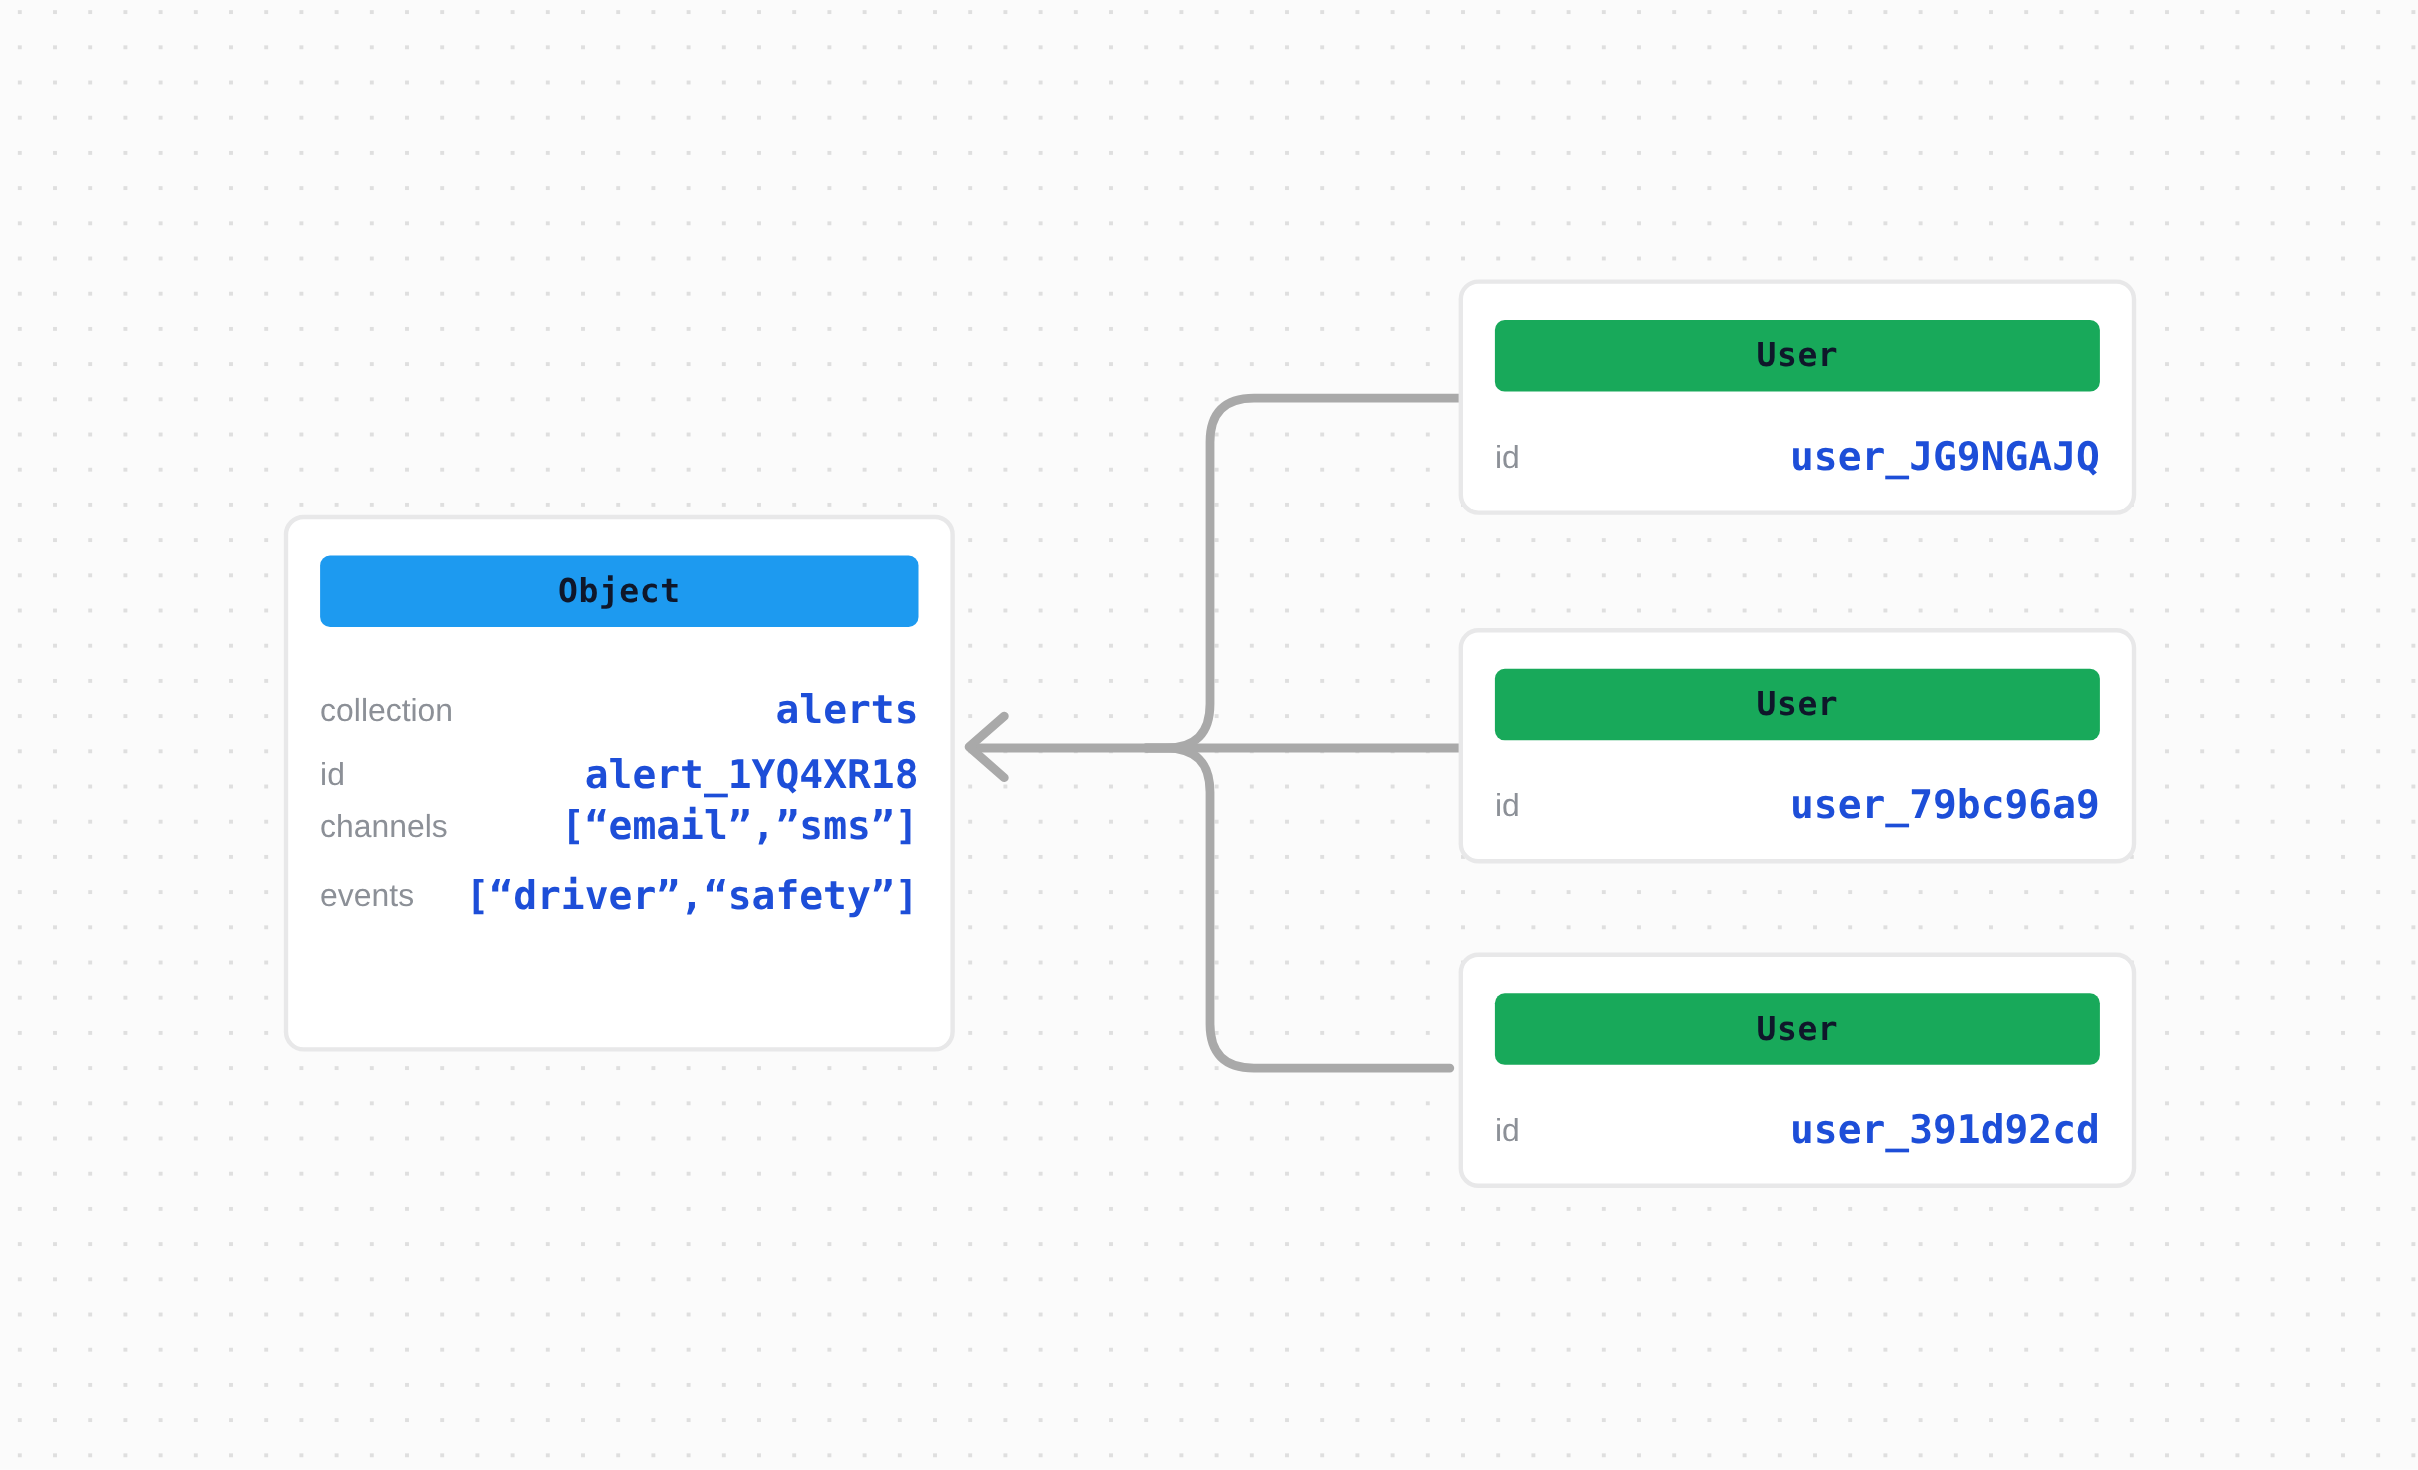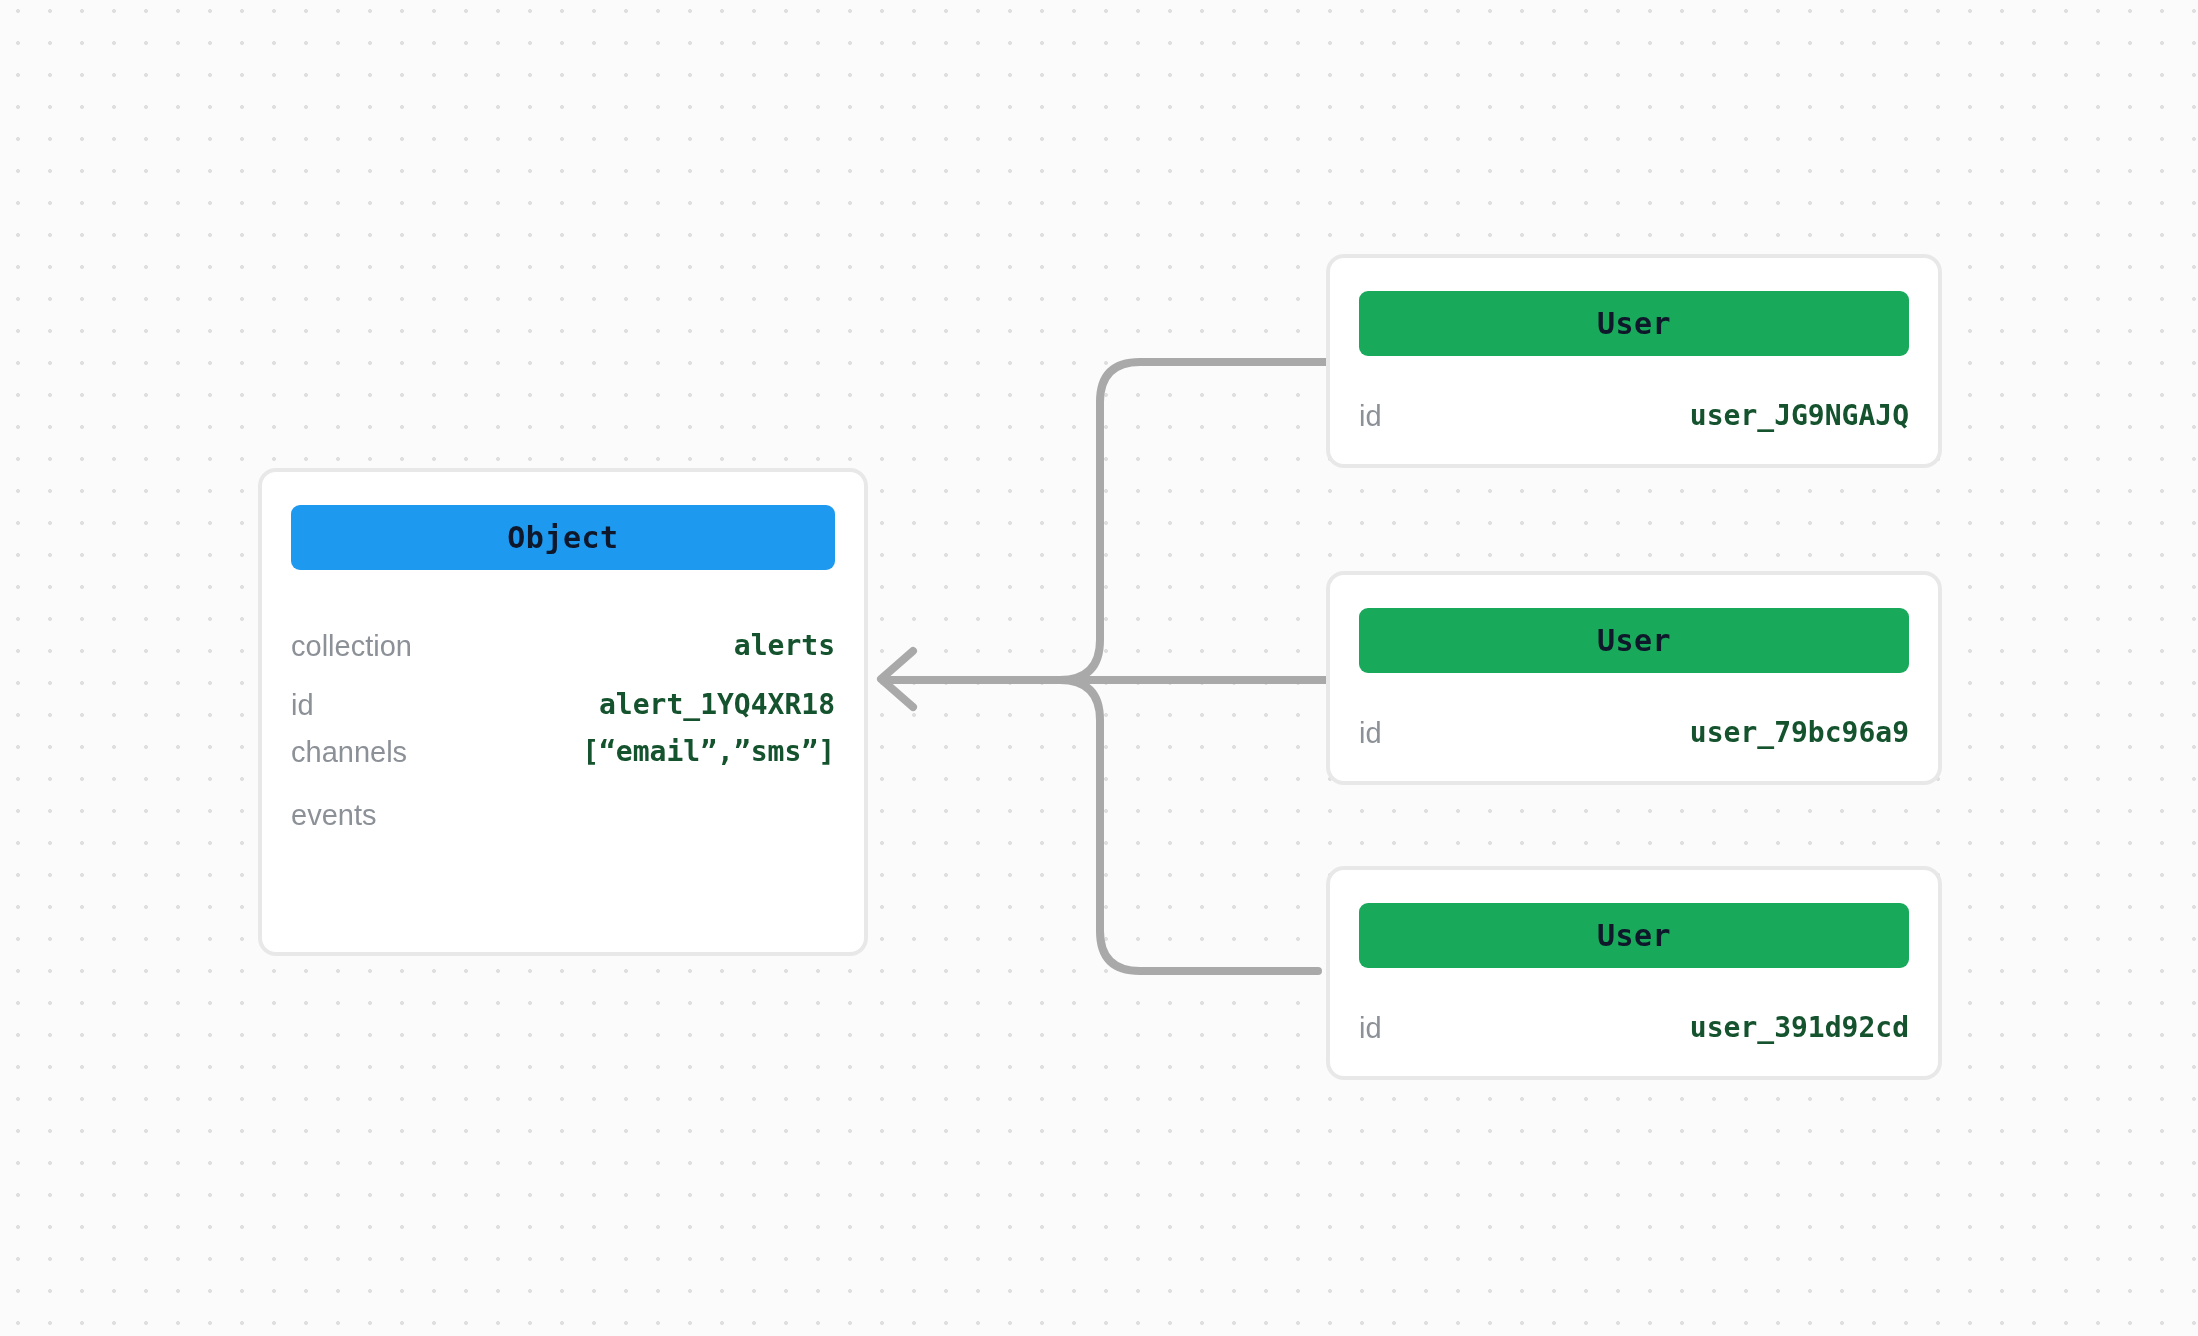--- a/index.html
+++ b/index.html
@@ -74,22 +74,22 @@
     line-height: 40px;
   }
   .row .label {
     float: left;
     color: #8c9097;
     font-size: 29px;
     font-family: Liberation Sans, sans-serif;
   }
   .row .value {
     float: right;
-    color: #14532d;
-    font-size: 28px;
+    color: #1d4ed8;
+    font-size: 36px;
     font-weight: bold;
     font-family: "DejaVu Sans Mono", monospace;
   }
   .object-card .row.r0 { top: 154px; }
   .object-card .row.r1 { top: 213px; }
   .object-card .row.r2 { top: 260px; }
   .object-card .row.r3 { top: 323px; }
   .user-card .row.r0 { top: 138px; }
 </style>
 </head>
@@ -115,20 +115,21 @@
     <div class="row r1">
       <span class="label">id</span>
       <span class="value">alert_1YQ4XR18</span>
     </div>
     <div class="row r2">
       <span class="label">channels</span>
       <span class="value">[“email”,”sms”]</span>
     </div>
     <div class="row r3">
       <span class="label">events</span>
+      <span class="value">[“driver”,“safety”]</span>
     </div>
   </div>
 
   <div class="card user-card u0">
     <div class="card-header" style="background-color: rgb(24, 169, 90);">User</div>
     <div class="row r0">
       <span class="label">id</span>
       <span class="value">user_JG9NGAJQ</span>
     </div>
   </div>

